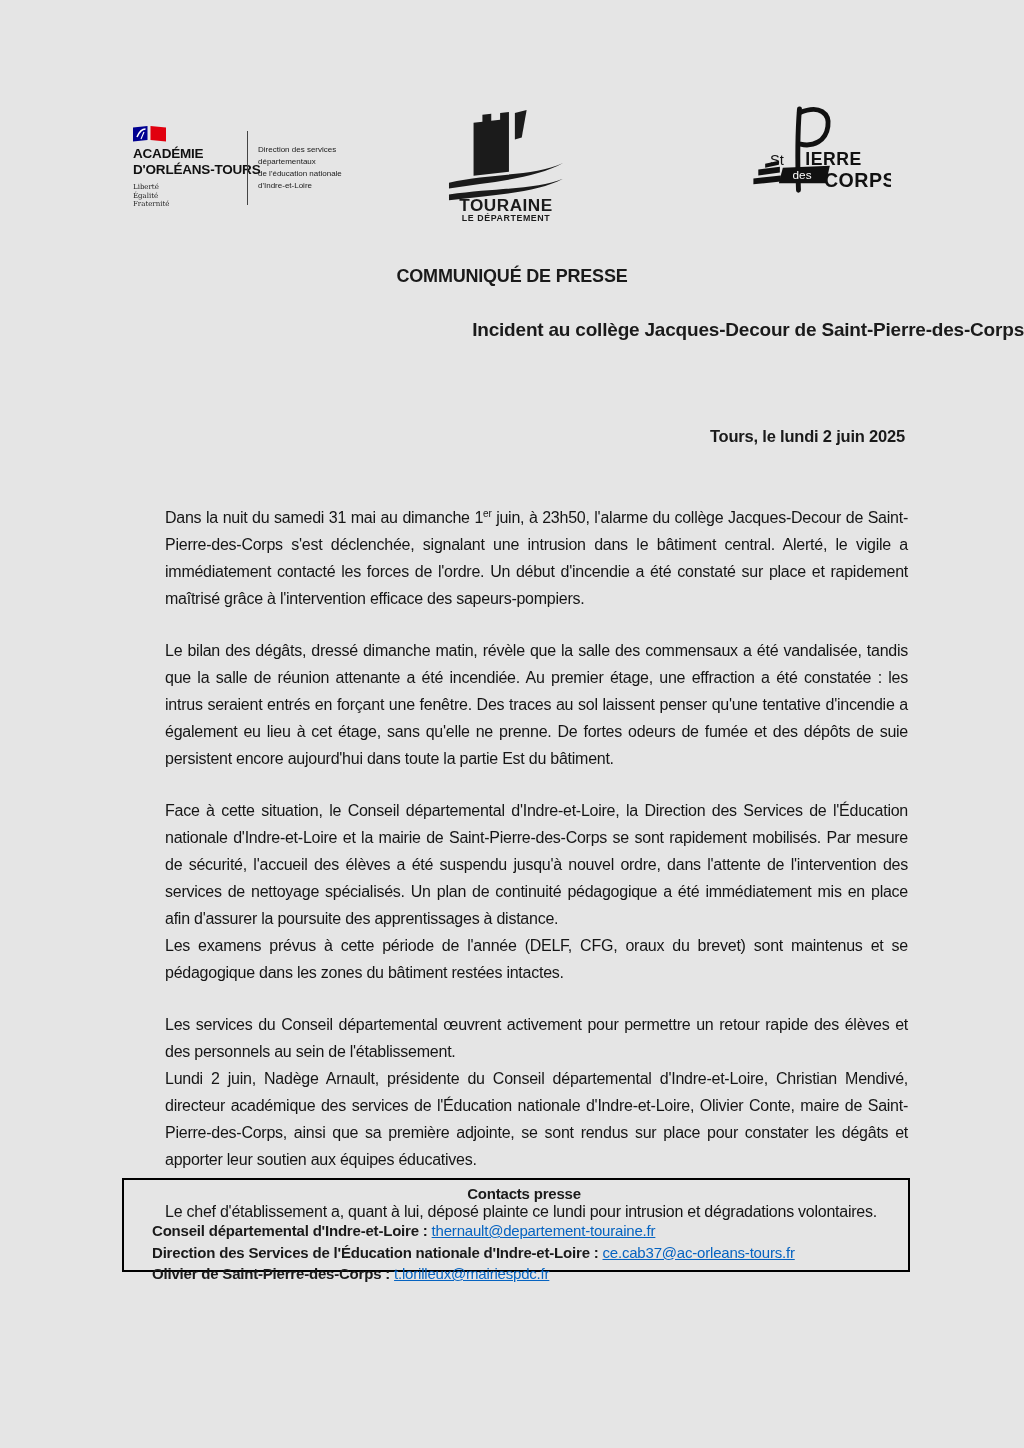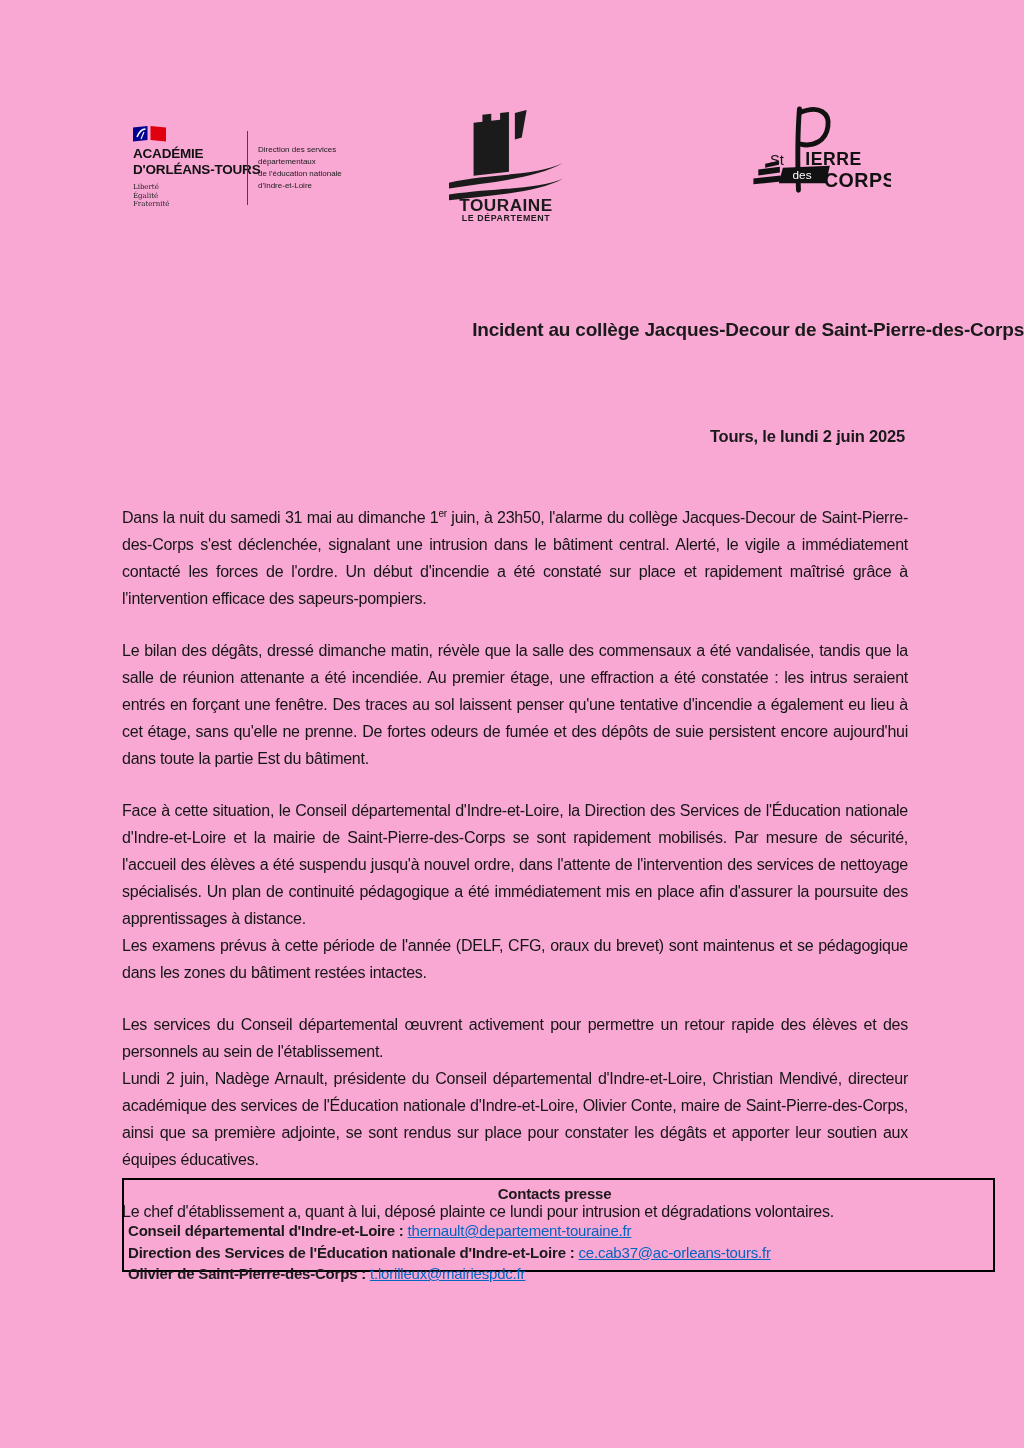--- a/index.html
+++ b/index.html
@@ -2,21 +2,21 @@
 <html><head>
 <meta charset="utf-8">
 <style>
   * { margin: 0; padding: 0; box-sizing: border-box; }
   html, body { background: #ffffff; }
   body { font-family: "Liberation Sans", sans-serif; color: #1a1a1a; }
   .page {
     position: relative;
     width: 1024px;
     height: 1448px;
-    background: #f9a8d4;
+    background: #e5e5e5;
     overflow: hidden;
   }
 
   
   .logo-academie { position: absolute; left: 133px; top: 126px; width: 112px; }
   .flag-icon { display: block; }
   .academie-name {
     margin-top: 4px;
     font-weight: bold;
     font-size: 13.5px;
@@ -56,28 +56,28 @@
     position: absolute; top: 427px; right: 119px;
     font-weight: bold; font-size: 16.5px; letter-spacing: -0.2px;
   }
 
   
   .body-text {
     position: absolute; top: 504px; left: 122px; width: 786px;
     font-size: 16px; line-height: 27px; letter-spacing: -0.25px;
     text-align: justify; color: #151515;
   }
-  .para { margin-bottom: 25px; }
+  .para { margin-bottom: 25px; margin-left: 43px; }
   .para:last-child { margin-bottom: 0; }
   .para sup { font-size: 10px; line-height: 0; }
 
   
   .contacts-box {
-    position: absolute; left: 122px; top: 1178px; width: 873px; height: 94px;
-    border: 2px solid #000; padding: 5px 12px 0 4px;
+    position: absolute; left: 122px; top: 1178px; width: 788px; height: 94px;
+    border: 2px solid #000; padding: 5px 12px 0 28px;
   }
   .contacts-title {
     text-align: center; font-weight: bold; font-size: 15px; letter-spacing: -0.2px;
   }
   .contacts-rows { margin-top: 18px; font-size: 15px; line-height: 21.5px; letter-spacing: -0.2px; }
   .contact-label { font-weight: bold; }
   .contact-sep { font-weight: bold; }
   .contact-link { color: #0563C1; text-decoration: underline; cursor: pointer; }
 
   svg text { font-family: "Liberation Sans", sans-serif; }
@@ -136,20 +136,21 @@
         <path d="M47,7 C45,32 45,62 46,90" stroke="#111" stroke-width="5" fill="none" stroke-linecap="round"></path>
         <path d="M47,11 C68,2 78,12 76,25 C74,40 61,46 48,43" stroke="#111" stroke-width="5" fill="none" stroke-linecap="round"></path>
       </g>
       <text x="53" y="64" font-size="18" font-weight="bold" fill="#111" letter-spacing="0.5">IERRE</text>
       <polygon points="30,67 78,65 74,83 26,83" fill="#111"></polygon>
       <text x="40" y="79" font-size="12" fill="#ffffff">des</text>
       <text x="72" y="87" font-size="20" font-weight="bold" fill="#111" letter-spacing="0.5">CORPS</text>
     </svg>
   </div>
 
+  <div class="doc-title">COMMUNIQUÉ DE PRESSE</div>
   <div class="doc-subtitle">Incident au collège Jacques-Decour de Saint-Pierre-des-Corps</div>
   <div class="dateline">Tours, le lundi 2 juin 2025</div>
 
   <div class="body-text">
     <div class="para"><span>Dans la nuit du samedi 31 mai au dimanche 1</span><sup>er</sup><span> juin, à 23h50, l'alarme du collège Jacques-Decour de Saint-Pierre-des-Corps s'est déclenchée, signalant une intrusion dans le bâtiment central. Alerté, le vigile a immédiatement contacté les forces de l'ordre. Un début d'incendie a été constaté sur place et rapidement maîtrisé grâce à l'intervention efficace des sapeurs-pompiers.</span></div>
     <div class="para">Le bilan des dégâts, dressé dimanche matin, révèle que la salle des commensaux a été vandalisée, tandis que la salle de réunion attenante a été incendiée. Au premier étage, une effraction a été constatée : les intrus seraient entrés en forçant une fenêtre. Des traces au sol laissent penser qu'une tentative d'incendie a également eu lieu à cet étage, sans qu'elle ne prenne. De fortes odeurs de fumée et des dépôts de suie persistent encore aujourd'hui dans toute la partie Est du bâtiment.</div>
     <div class="para">
       <div>Face à cette situation, le Conseil départemental d'Indre-et-Loire, la Direction des Services de l'Éducation nationale d'Indre-et-Loire et la mairie de Saint-Pierre-des-Corps se sont rapidement mobilisés. Par mesure de sécurité, l'accueil des élèves a été suspendu jusqu'à nouvel ordre, dans l'attente de l'intervention des services de nettoyage spécialisés. Un plan de continuité pédagogique a été immédiatement mis en place afin d'assurer la poursuite des apprentissages à distance.</div>
       <div>Les examens prévus à cette période de l'année (DELF, CFG, oraux du brevet) sont maintenus et se pédagogique dans les zones du bâtiment restées intactes.</div>
     </div>

